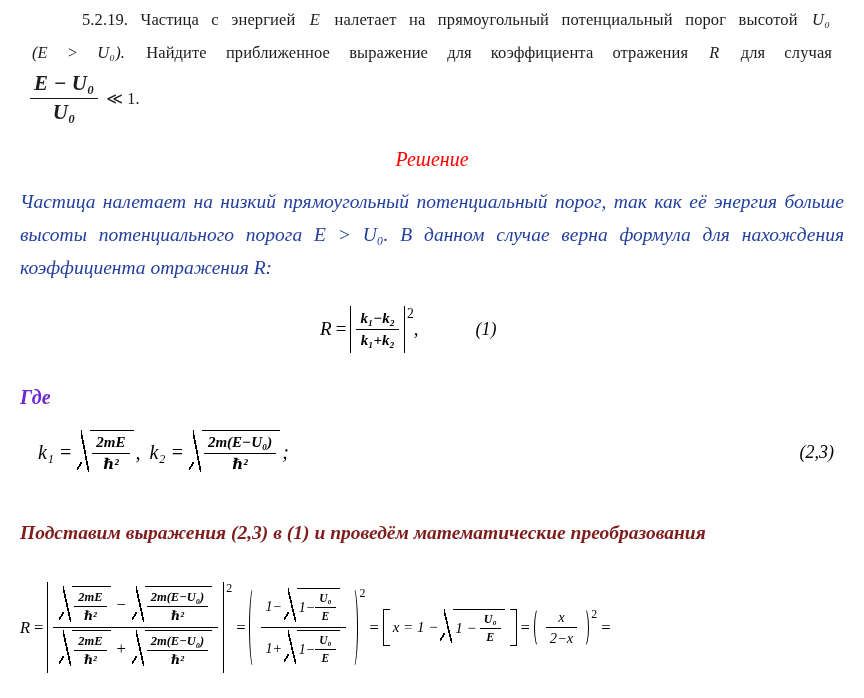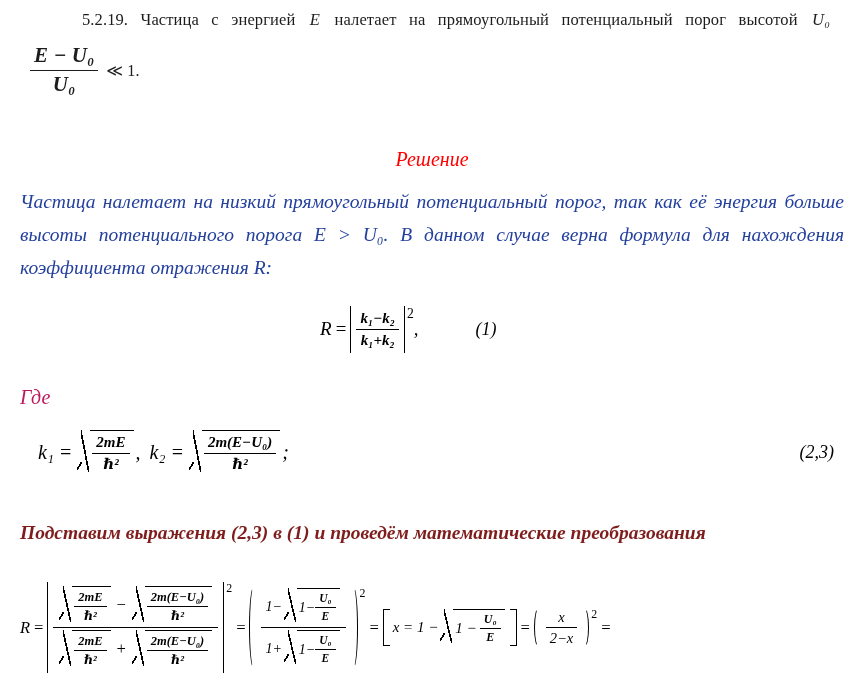--- a/index.html
+++ b/index.html
@@ -78,20 +78,26 @@
 <body>
 
 <div class="problem">
   <div class="pl1">
     <span>5.2.19.</span>
     <span>Частица с энергией</span>
     <span class="pm">E</span>
     <span>налетает на прямоугольный потенциальный порог высотой</span>
     <span class="pm">U₀</span>
   </div>
+  <div class="pl2">
+    <span class="pm">(E &gt; U₀).</span>
+    <span>Найдите приближенное выражение для коэффициента отражения</span>
+    <span class="pm">R</span>
+    <span>для случая</span>
+  </div>
   <div class="pl3">
     <span class="frac pfr">
       <span class="num">E − U₀</span>
       <span class="den">U₀</span>
     </span>
     <span class="ptail">≪ 1.</span>
   </div>
 </div>
 
 <div class="solution-heading" style="color:#ff0000;">Решение</div>
@@ -107,21 +113,21 @@
         <span class="num">k₁−k₂</span>
         <span class="den">k₁+k₂</span>
       </span>
     </span>
     <sup class="pow">2</sup>
   </span>
   <span class="mo tight">,</span>
   <span class="eqlabel">(1)</span>
 </div>
 
-<div class="where" style="color:#be185d;">Где</div>
+<div class="where" style="color:#6d28d9;font-weight:bold;">Где</div>
 
 <div class="eq eq23">
   <span class="kvar">k₁</span>
   <span class="mo">=</span>
   <span class="sqrt">
     <span class="body">
       <span class="frac">
         <span class="num">2mE</span>
         <span class="den">ℏ²</span>
       </span>

